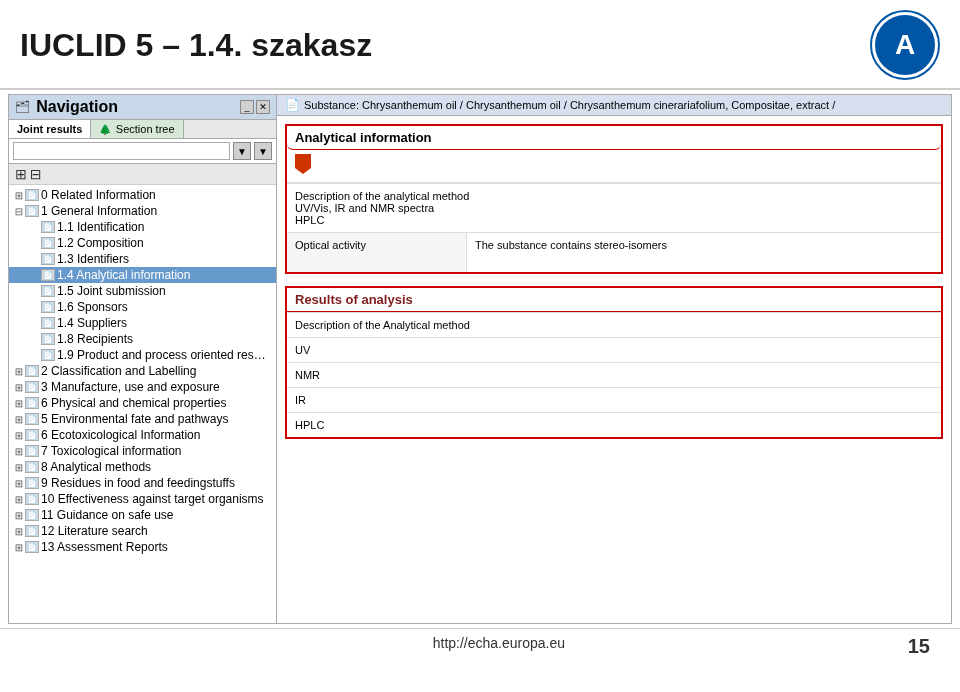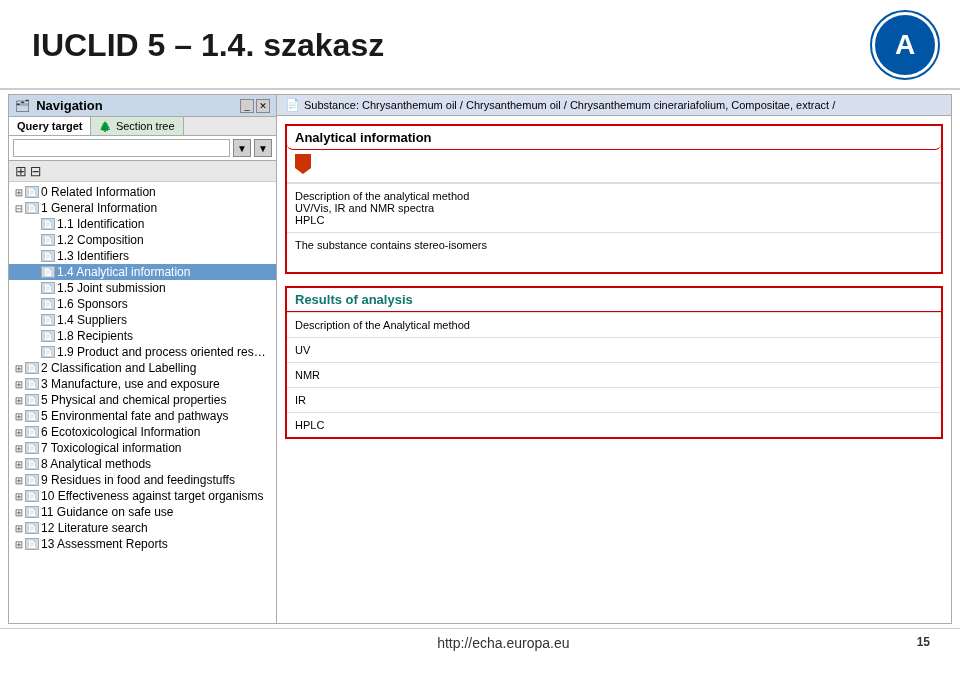--- a/index.html
+++ b/index.html
@@ -10,21 +10,21 @@
       height: 692px;
       overflow: hidden;
       position: relative;
     }
 
     
     .header {
       display: flex;
       align-items: center;
       justify-content: space-between;
-      padding: 10px 20px 8px 32px;
+      padding: 10px 20px 8px 20px;
       background: #fff;
     }
     .header-title {
       font-size: 32px;
       font-weight: bold;
       color: #1a1a1a;
     }
     .logo-circle {
       width: 70px;
       height: 70px;
@@ -93,21 +93,21 @@
       padding: 3px 6px;
       display: flex;
       align-items: center;
       gap: 6px;
     }
     .nav-title-bar .icon-nav {
       font-size: 12px;
       color: #333;
     }
     .nav-title-text {
-      font-size: 13px;
+      font-size: 16px;
       font-weight: bold;
       color: #000;
     }
     .nav-controls {
       display: flex;
       gap: 2px;
       margin-left: auto;
     }
     .nav-ctrl-btn {
       width: 14px;
@@ -314,21 +314,21 @@
 
     
     .results-section {
       border: 2px solid #cc0000;
       background: #fff;
     }
     .results-header {
       padding: 4px 8px;
       font-size: 13px;
       font-weight: bold;
-      color: #0f766e;
+      color: #7f1d1d;
       border-bottom: 1px solid #cc0000;
     }
     .result-row {
       border-top: 1px solid #ddd;
       padding: 6px 8px;
       font-size: 11px;
       color: #000;
       background: #fff;
     }
 
@@ -342,21 +342,21 @@
       display: flex;
       justify-content: space-between;
       align-items: flex-start;
       padding: 6px 30px;
     }
     .footer-url {
       font-size: 14px;
       color: #333;
     }
     .footer-page {
-      font-size: 12px;
+      font-size: 20px;
       color: #333;
       font-weight: bold;
     }
   </style>
 </head>
 <body>
 
 <div class="header">
   <div class="header-title">IUCLID 5 – 1.4. szakasz</div>
   <div class="logo-row">
@@ -378,21 +378,21 @@
       <span class="icon-nav">🗂</span>
       <span class="nav-title-text">Navigation</span>
       <div class="nav-controls">
         <div class="nav-ctrl-btn">_</div>
         <div class="nav-ctrl-btn">✕</div>
       </div>
     </div>
 
     <div class="nav-tabs">
       <div class="nav-tab active">
-        <span>Query target</span>
+        <span>Joint results</span>
       </div>
       <div class="nav-tab">
         <span style="font-size:10px;">🌲</span>
         <span>Section tree</span>
       </div>
     </div>
 
     <div class="nav-search-bar">
       <input class="nav-search-input" type="text" value="" style="">
       <div class="nav-search-btn">▼</div>
@@ -481,21 +481,21 @@
         <div class="tree-item">
           <span style="display:inline-block;width:4px;"></span>
           <span class="tree-toggle">⊞</span>
           <span class="tree-icon">📄</span>
           <span class="tree-text">3 Manufacture, use and exposure</span>
         </div>
         <div class="tree-item">
           <span style="display:inline-block;width:4px;"></span>
           <span class="tree-toggle">⊞</span>
           <span class="tree-icon">📄</span>
-          <span class="tree-text">5 Physical and chemical properties</span>
+          <span class="tree-text">6 Physical and chemical properties</span>
         </div>
         <div class="tree-item">
           <span style="display:inline-block;width:4px;"></span>
           <span class="tree-toggle">⊞</span>
           <span class="tree-icon">📄</span>
           <span class="tree-text">5 Environmental fate and pathways</span>
         </div>
         <div class="tree-item">
           <span style="display:inline-block;width:4px;"></span>
           <span class="tree-toggle">⊞</span>
@@ -563,20 +563,21 @@
           <span class="flag-icon"></span>
         </div>
 
         <div class="field-row">
           <div class="field-value">
             Description of the analytical method<br>UV/Vis, IR and NMR spectra<br>HPLC
           </div>
         </div>
 
         <div class="field-row">
+          <div class="field-label">Optical activity</div>
           <div class="field-value">The substance contains stereo-isomers</div>
         </div>
       </div>
 
       <div class="results-section">
         <div class="results-header">Results of analysis</div>
 
         <div class="result-row">Description of the Analytical method</div>
         <div class="result-row">UV</div>
         <div class="result-row">NMR</div>

